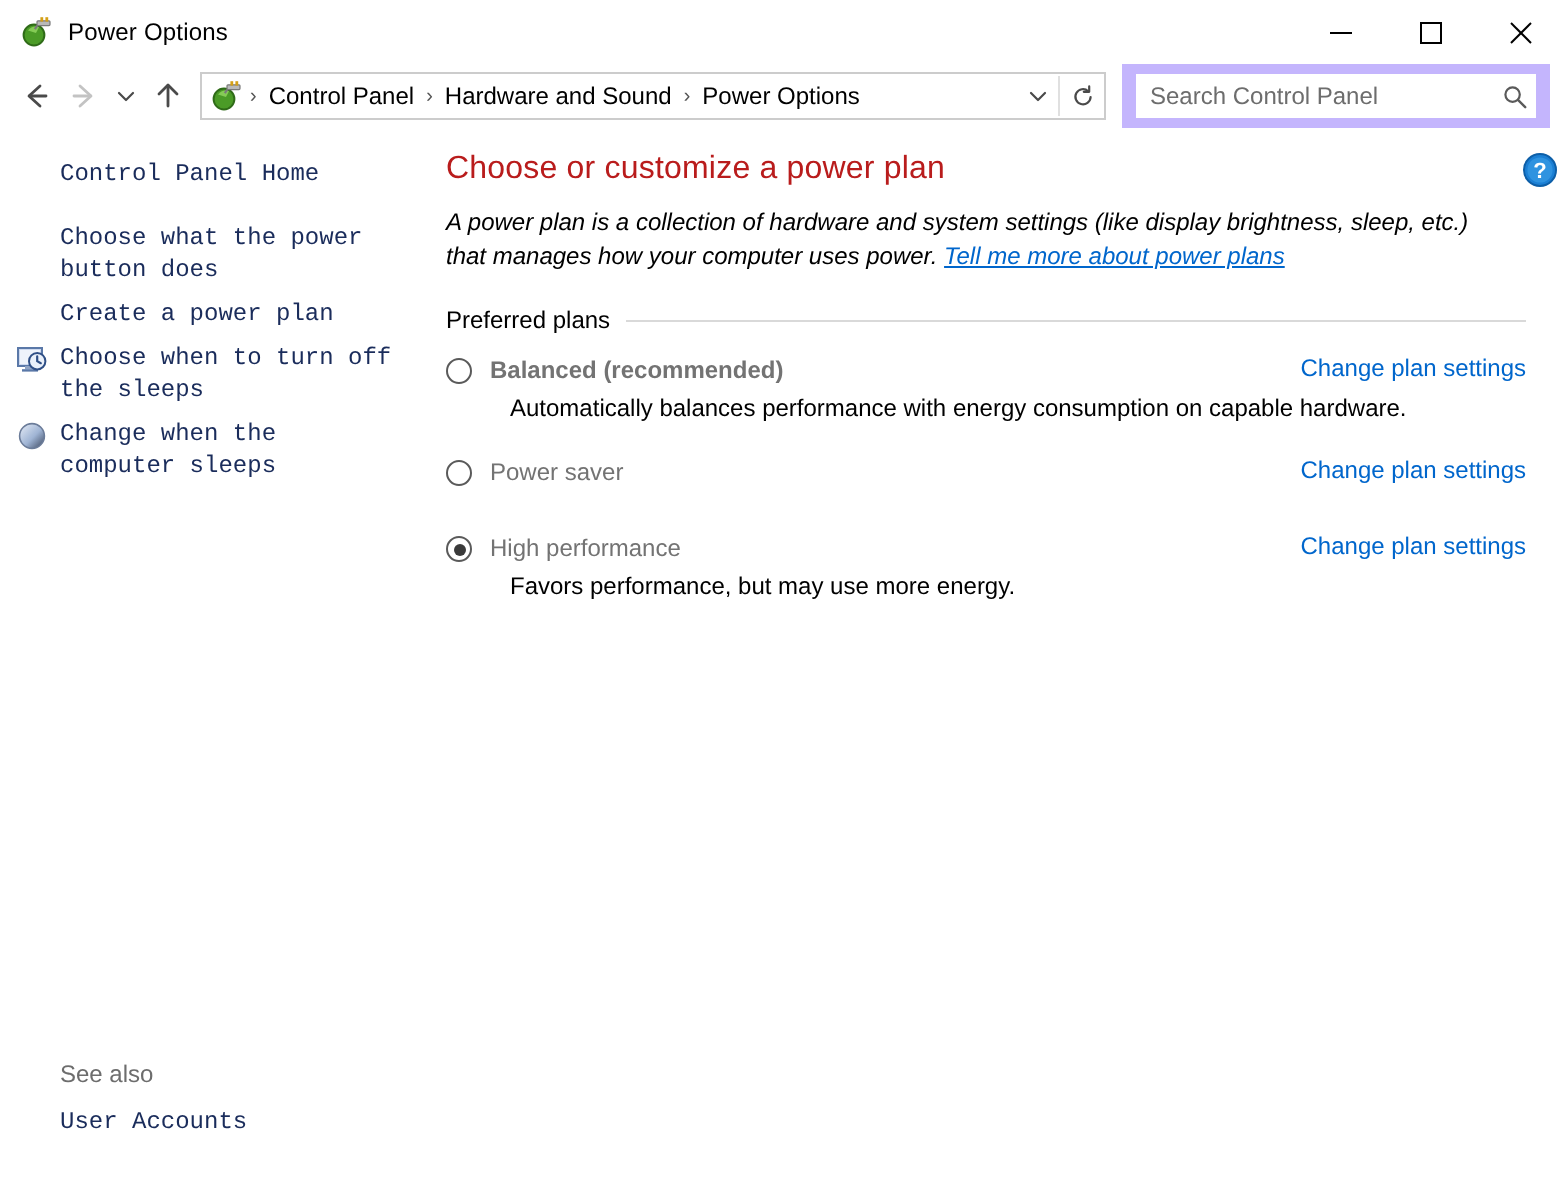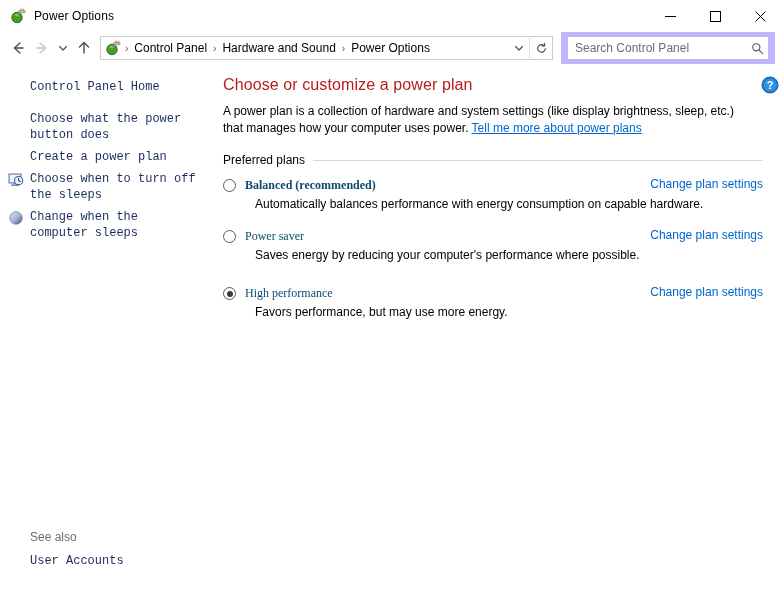--- a/index.html
+++ b/index.html
@@ -218,20 +218,21 @@
     font-weight: normal;
     margin: 0 0 9px 0;
     letter-spacing: 0.1px;
   }
   .page-desc {
     font-size: 12px;
     color: #000000;
     line-height: 17px;
     max-width: 528px;
     margin-bottom: 16px;
+    font-style: italic;
   }
   .inline-link {
     color: #0066cc;
     text-decoration: underline;
     cursor: default;
   }
 
   .group-head {
     display: flex;
     align-items: center;
@@ -285,24 +286,23 @@
     left: 50%;
     top: 50%;
     width: 6px;
     height: 6px;
     margin: -3px 0 0 -3px;
     border-radius: 50%;
     background: #3a3a3a;
   }
   .plan-name {
     font-size: 12px;
-    color: #0c4a6e;
+    color: #737373;
     line-height: 16px;
     cursor: default;
-    font-family: Liberation Serif, serif;
   }
   .plan-name.bold { font-weight: bold; }
   .plan-desc {
     font-size: 12px;
     color: #000000;
     line-height: 16px;
     margin-top: 3px;
     padding-left: 10px;
   }
   .change-link {
@@ -511,21 +511,20 @@
         </div>
         <div class="plan-desc">Automatically balances performance with energy consumption on capable hardware.</div>
       </div>
 
       <div class="plan">
         <span class="radio"></span>
         <div class="plan-row">
           <span class="plan-name">Power saver</span>
           <span class="change-link">Change plan settings</span>
         </div>
-        <div class="plan-desc">Saves energy by reducing your computer's performance where possible.</div>
       </div>
     </div>
 
     <div class="section section-extra">
 
       <div class="plan">
         <span class="radio checked"></span>
         <div class="plan-row">
           <span class="plan-name">High performance</span>
           <span class="change-link">Change plan settings</span>

